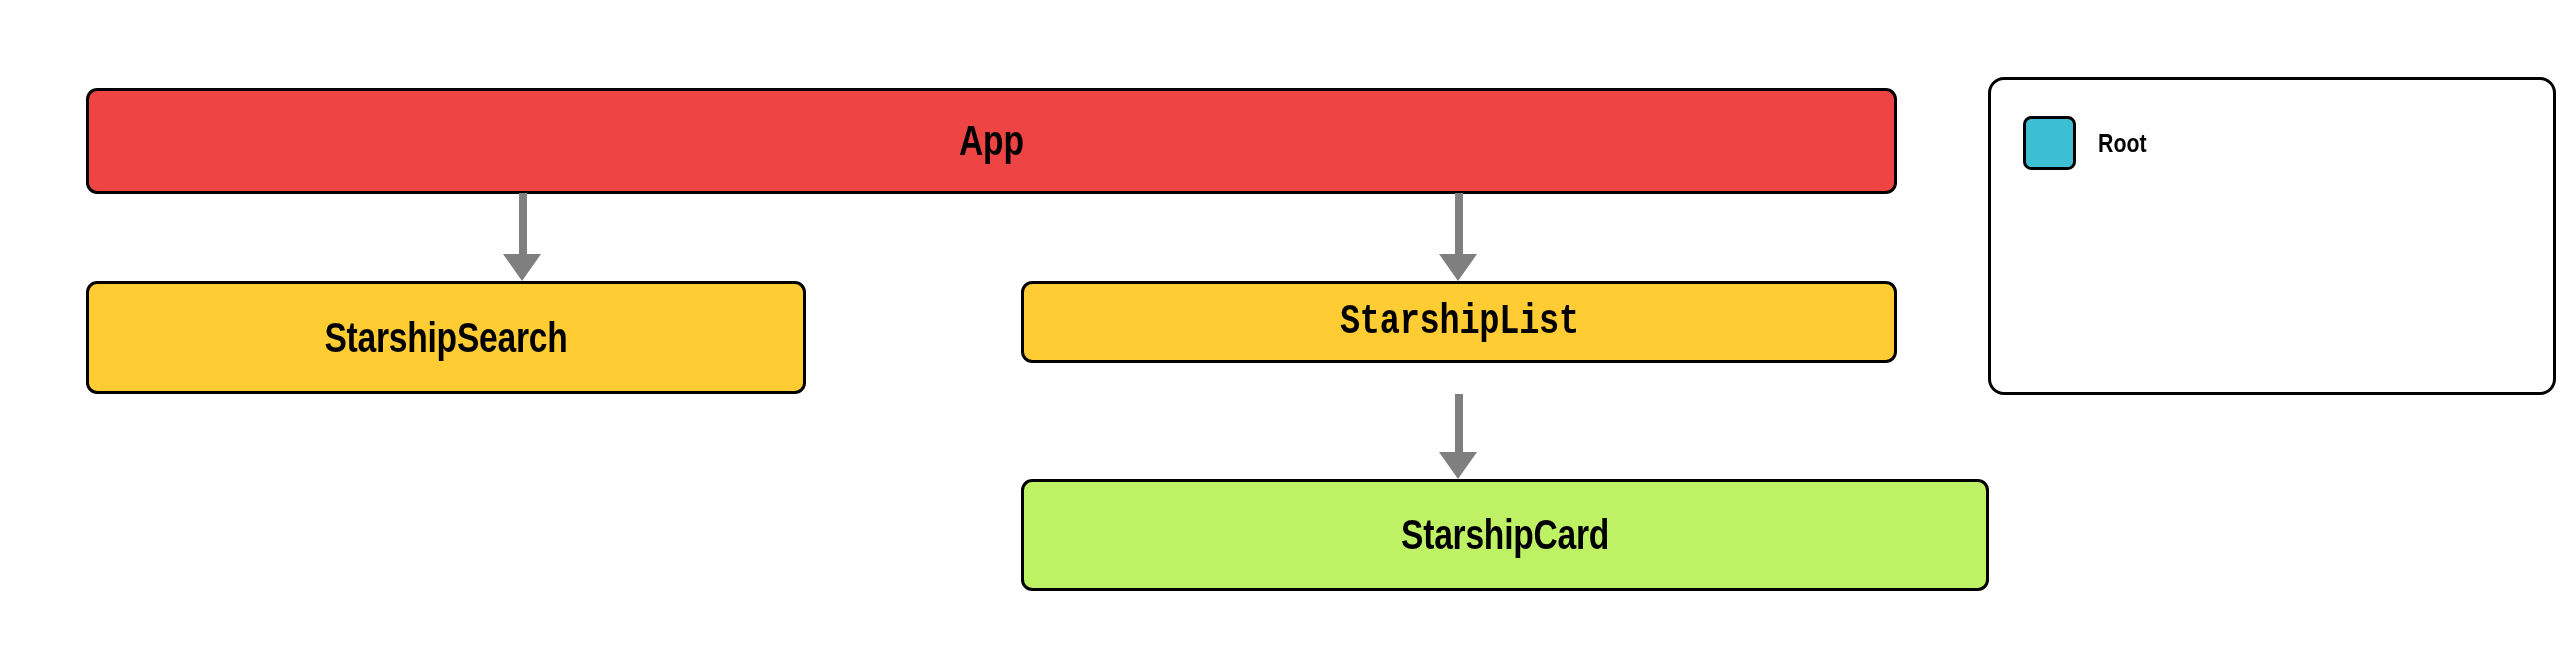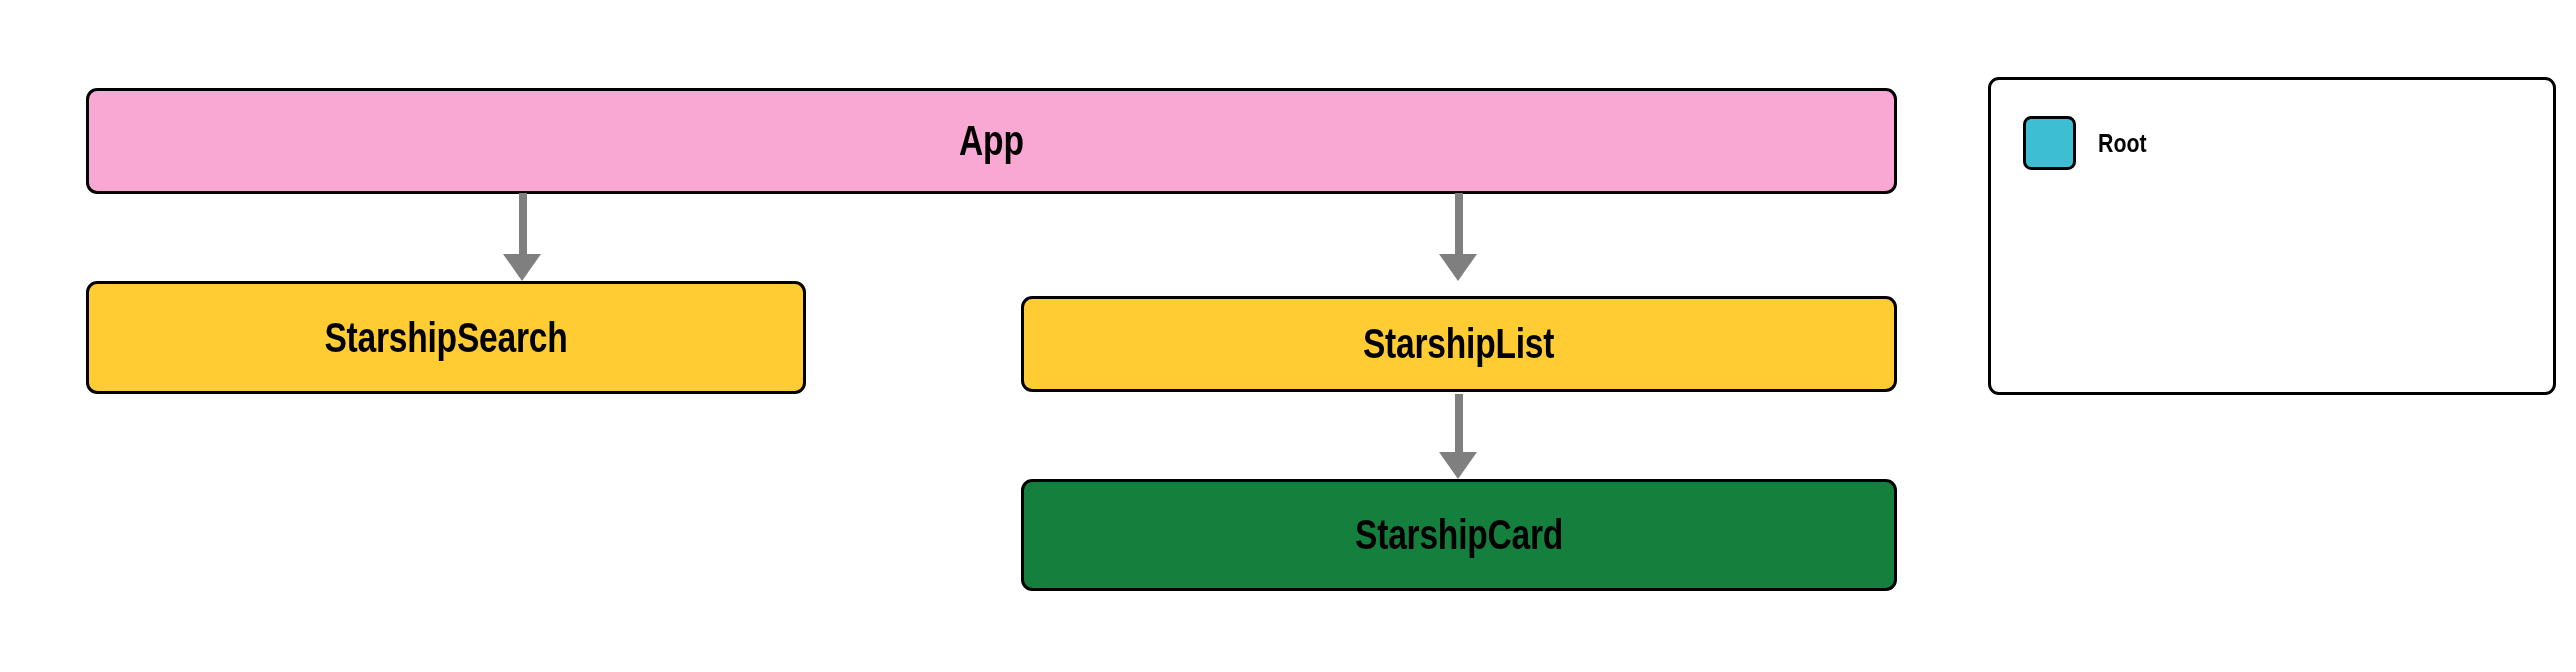--- a/index.html
+++ b/index.html
@@ -41,42 +41,43 @@
     transform: scaleX(0.80);
     transform-origin: center center;
     white-space: nowrap;
   }
 
   #node-app {
     left: 86px;
     top: 88px;
     width: 1811px;
     height: 106px;
-    background: #f9a8d4;
+    background: #ef4444;
   }
   #node-starship-search {
     left: 86px;
     top: 281px;
     width: 720px;
     height: 113px;
     background: #FFCC33;
   }
   #node-starship-list {
     left: 1021px;
-    top: 296px;
+    top: 281px;
     width: 876px;
-    height: 96px;
+    height: 82px;
     background: #FFCC33;
+    font-family: Liberation Mono, monospace;
   }
   #node-starship-card {
     left: 1021px;
     top: 479px;
-    width: 876px;
+    width: 968px;
     height: 112px;
-    background: #15803d;
+    background: #bef264;
   }
 
   
   .edge {
     position: absolute;
   }
   .edge-shaft {
     position: absolute;
     left: 50%;
     top: 0;
@@ -123,21 +124,21 @@
   
   #legend {
     position: absolute;
     left: 1988px;
     top: 77px;
     width: 568px;
     height: 318px;
     box-sizing: border-box;
     background: #ffffff;
     border: 3.6px solid #000000;
-    border-radius: 11px;
+    border-radius: 16px;
     text-decoration: underline;
   }
   .legend-row {
     position: absolute;
     display: flex;
     align-items: center;
   }
   .legend-swatch {
     box-sizing: border-box;
     width: 53px;

